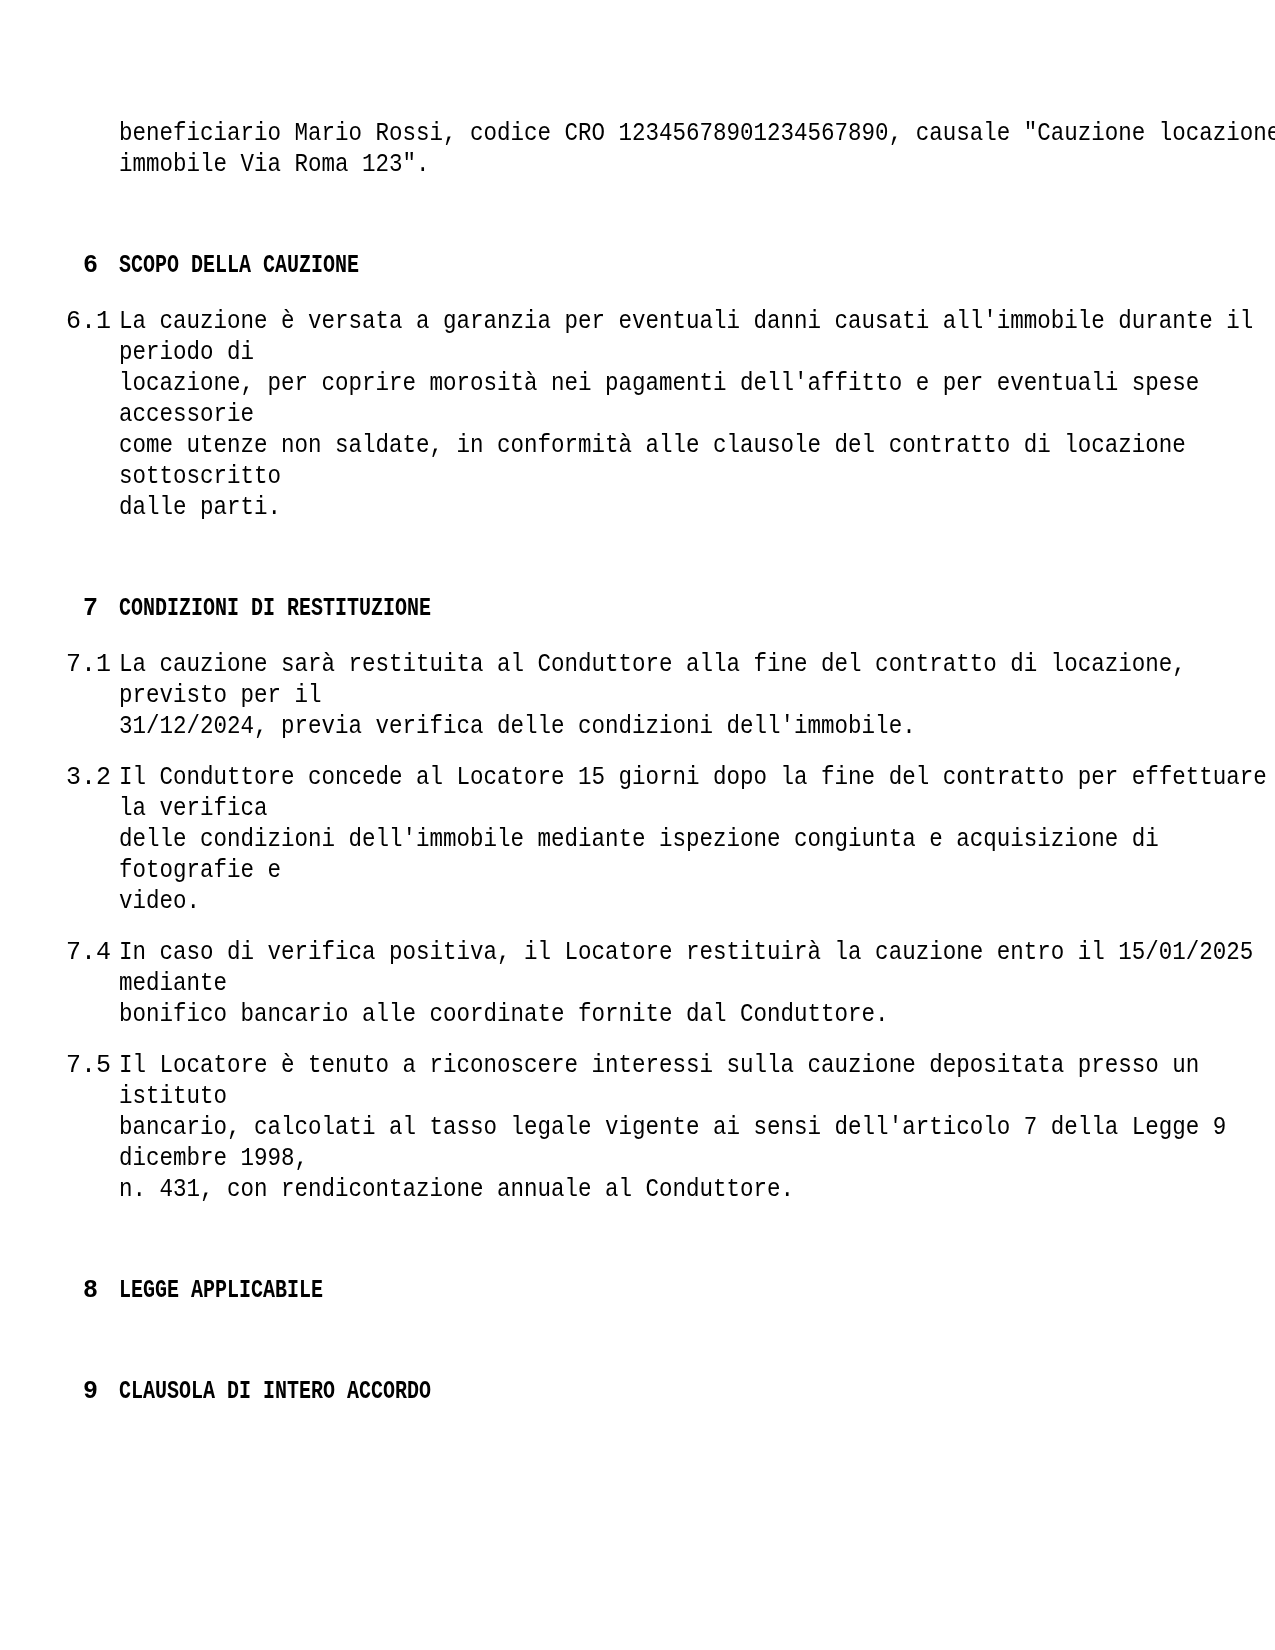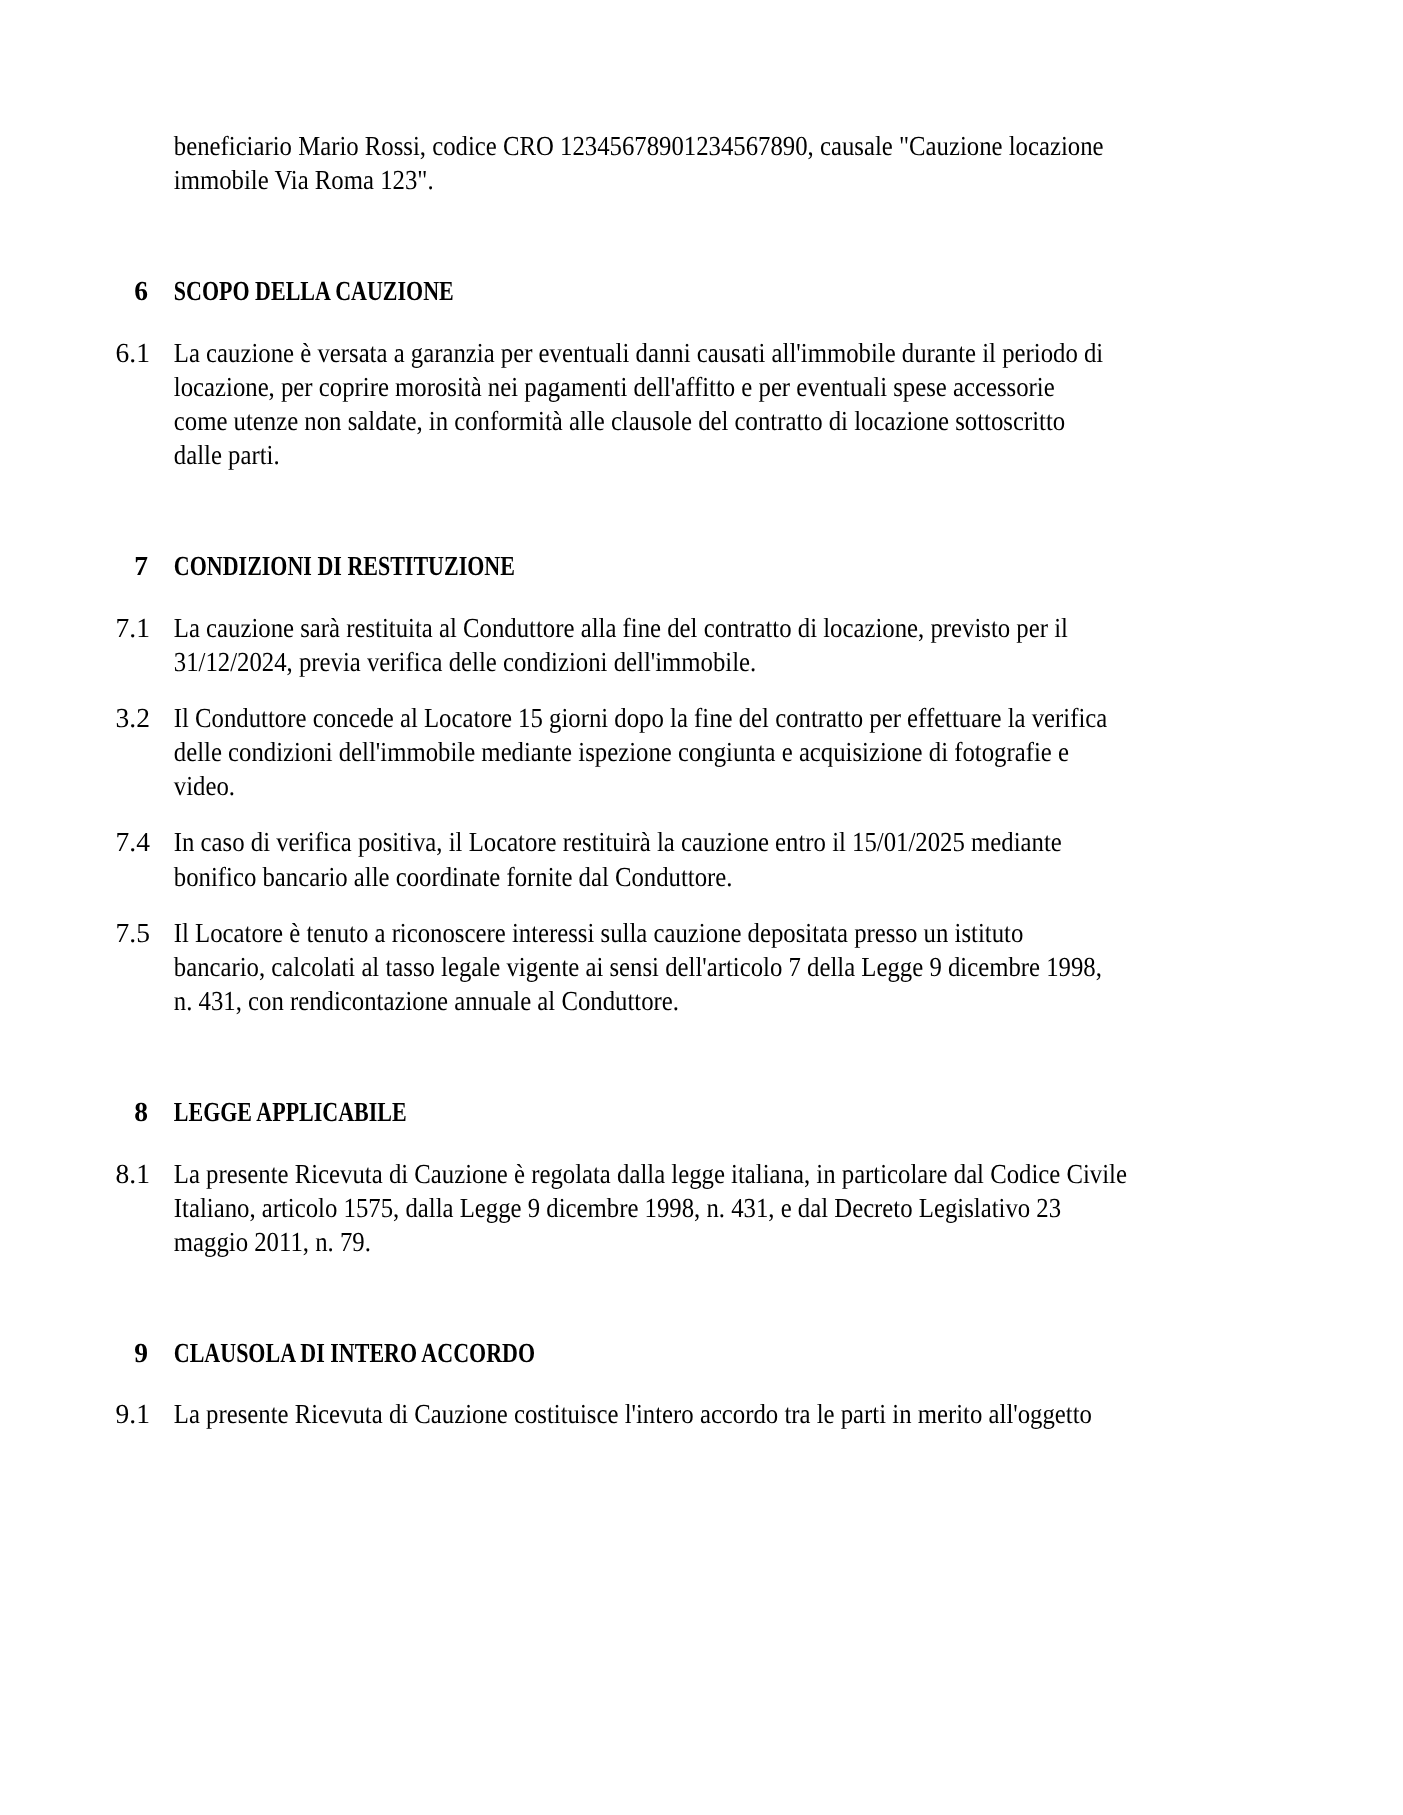--- a/index.html
+++ b/index.html
@@ -8,24 +8,24 @@
     width: 1275px;
     height: 1650px;
     overflow: hidden;
   }
   .page {
     box-sizing: border-box;
     width: 1275px;
     height: 1650px;
     background: #ffffff;
     color: #000000;
-    font-family: Liberation Serif, serif;
+    font-family: Liberation Mono, monospace;
     font-size: 25px;
     line-height: 31px;
-    padding: 118px 0 0 105px;
+    padding: 118px 0 0 66px;
     overflow: hidden;
   }
   .para {
     display: flex;
     flex-wrap: nowrap;
     margin: 0 0 20px 0;
   }
   .para.continuation {
     margin-left: 53px;
   }
@@ -106,31 +106,21 @@
           <div class="p-body">Il Locatore è tenuto a riconoscere interessi sulla cauzione depositata presso un istituto
 bancario, calcolati al tasso legale vigente ai sensi dell'articolo 7 della Legge 9 dicembre 1998,
 n. 431, con rendicontazione annuale al Conduttore.</div>
         </div>
       </section>
       <section class="doc-section">
         <div class="heading">
           <span class="h-num">8</span>
           <span class="h-title">LEGGE APPLICABILE</span>
         </div>
-        <div class="para">
-          <span class="p-num">8.1</span>
-          <div class="p-body">La presente Ricevuta di Cauzione è regolata dalla legge italiana, in particolare dal Codice Civile
-Italiano, articolo 1575, dalla Legge 9 dicembre 1998, n. 431, e dal Decreto Legislativo 23
-maggio 2011, n. 79.</div>
-        </div>
       </section>
       <section class="doc-section">
         <div class="heading">
           <span class="h-num">9</span>
           <span class="h-title">CLAUSOLA DI INTERO ACCORDO</span>
         </div>
-        <div class="para">
-          <span class="p-num">9.1</span>
-          <div class="p-body">La presente Ricevuta di Cauzione costituisce l'intero accordo tra le parti in merito all'oggetto</div>
-        </div>
       </section>
     </div>
 </div>
 
 </body></html>

